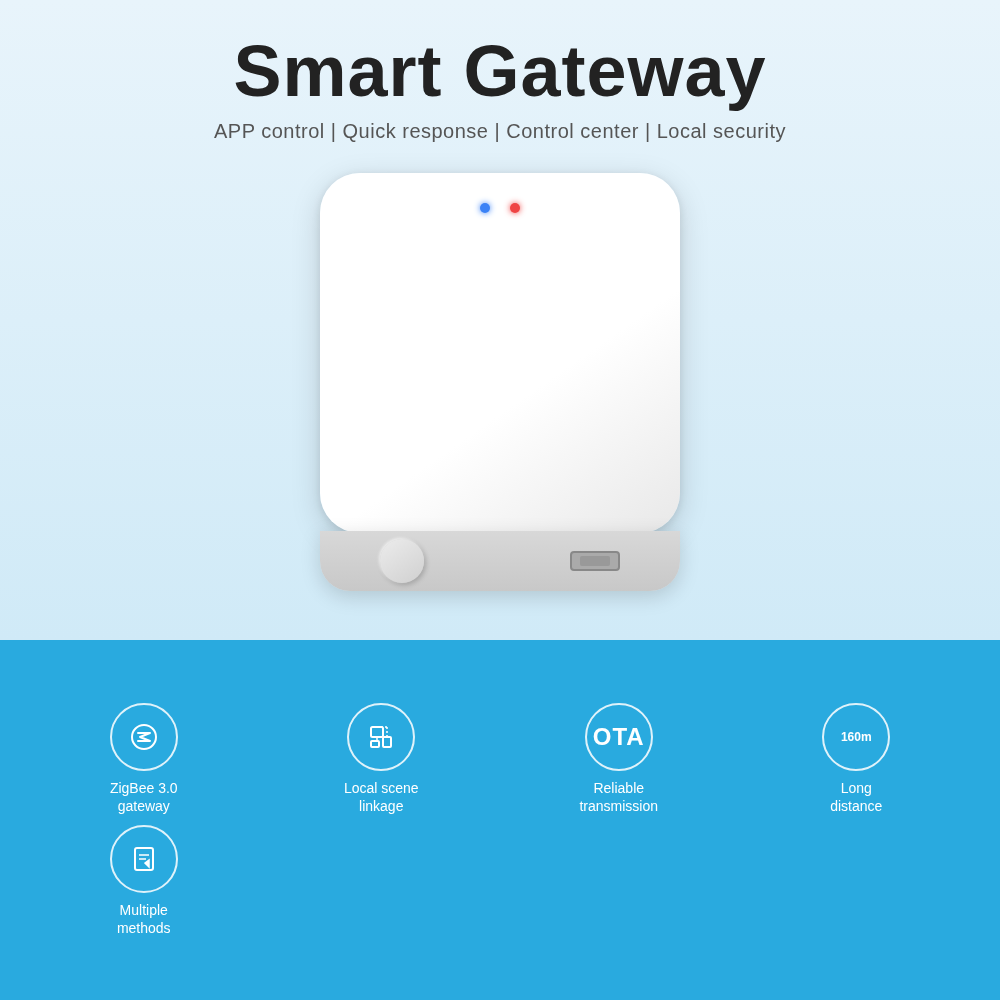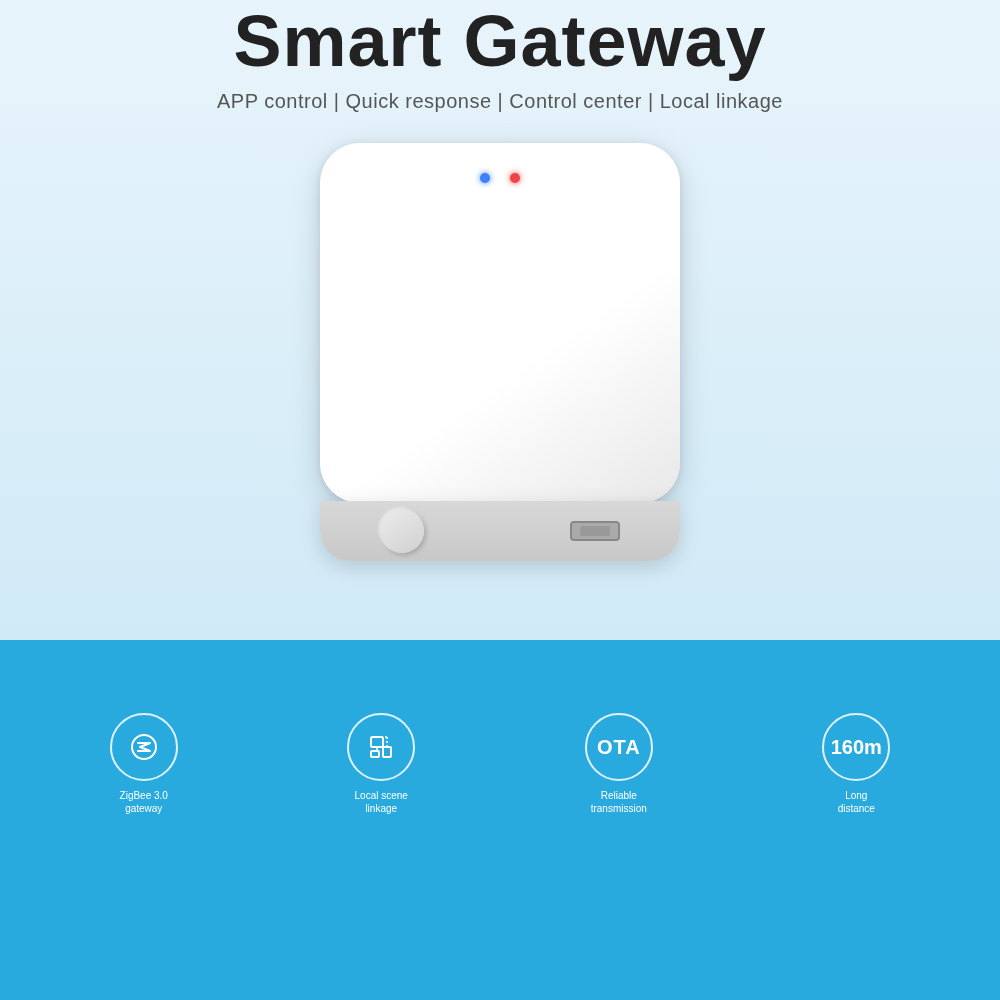--- a/index.html
+++ b/index.html
@@ -10,20 +10,21 @@
       font-family: 'Arial', sans-serif;
       background: #f0f4f8;
     }
 
     .top-section {
       background: linear-gradient(180deg, #e8f4fb 0%, #d0eaf7 100%);
       height: 640px;
       display: flex;
       flex-direction: column;
       align-items: center;
+      padding-top: 30px;
     }
 
     .title {
       font-size: 72px;
       font-weight: 700;
       color: #222;
       letter-spacing: 1px;
       margin-bottom: 8px;
     }
 
@@ -156,45 +157,45 @@
     }
 
     .feature-icon-circle svg {
       fill: none;
       stroke: white;
       stroke-width: 2;
     }
 
     .feature-label {
       color: white;
-      font-size: 10px;
+      font-size: 14px;
       font-weight: 500;
       text-align: center;
       line-height: 1.3;
     }
 
     .ota-text {
       color: white;
-      font-size: 20px;
+      font-size: 24px;
       font-weight: bold;
       letter-spacing: 1px;
     }
 
     .distance-text {
       color: white;
-      font-size: 20px;
+      font-size: 12px;
       font-weight: bold;
     }
   </style>
 </head>
 <body>
 
 <div class="top-section">
   <h1 class="title">Smart Gateway</h1>
-  <p class="subtitle">APP control | Quick response | Control center | Local linkage</p>
+  <p class="subtitle">APP control | Quick response | Control center | Local security</p>
 
   <div class="device-wrapper">
     <div class="device-top">
       <div class="led-blue"></div>
       <div class="led-red"></div>
     </div>
     <div class="device-bottom-strip">
       <div class="button-circle"></div>
       <div class="port-usb"></div>
     </div>
@@ -238,15 +239,26 @@
     </div>
 
 
     <div class="feature-item">
       <div class="feature-icon-circle">
         <span class="distance-text">160m</span>
       </div>
       <span class="feature-label">Long<br>distance</span>
     </div>
 
+    <div class="feature-item">
+      <div class="feature-icon-circle">
+        <svg width="36" height="36" viewBox="0 0 36 36">
+          <rect x="9" y="7" width="18" height="22" rx="2" stroke="white" stroke-width="2" fill="none"></rect>
+          <line x1="13" y1="14" x2="23" y2="14" stroke="white" stroke-width="1.5"></line>
+          <line x1="13" y1="18" x2="20" y2="18" stroke="white" stroke-width="1.5"></line>
+          <path d="M19 22 L23 19 L23 26 Z" stroke="white" stroke-width="1.5" fill="white"></path>
+        </svg>
+      </div>
+      <span class="feature-label">Multiple<br>methods</span>
+    </div>
 
   </div>
 </div>
 
 </body></html>

